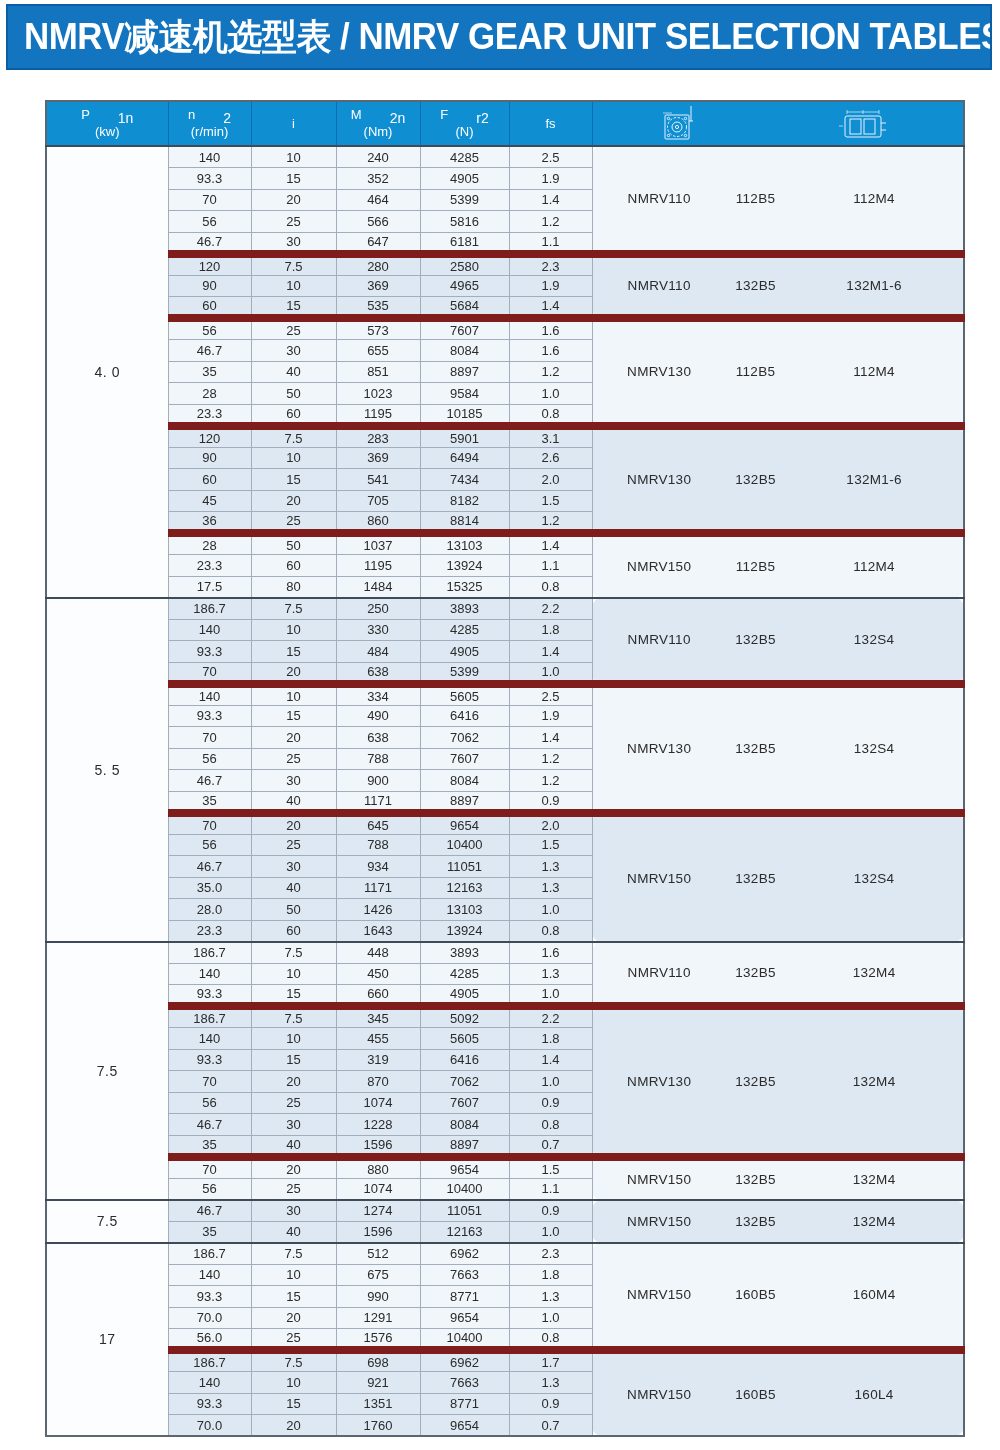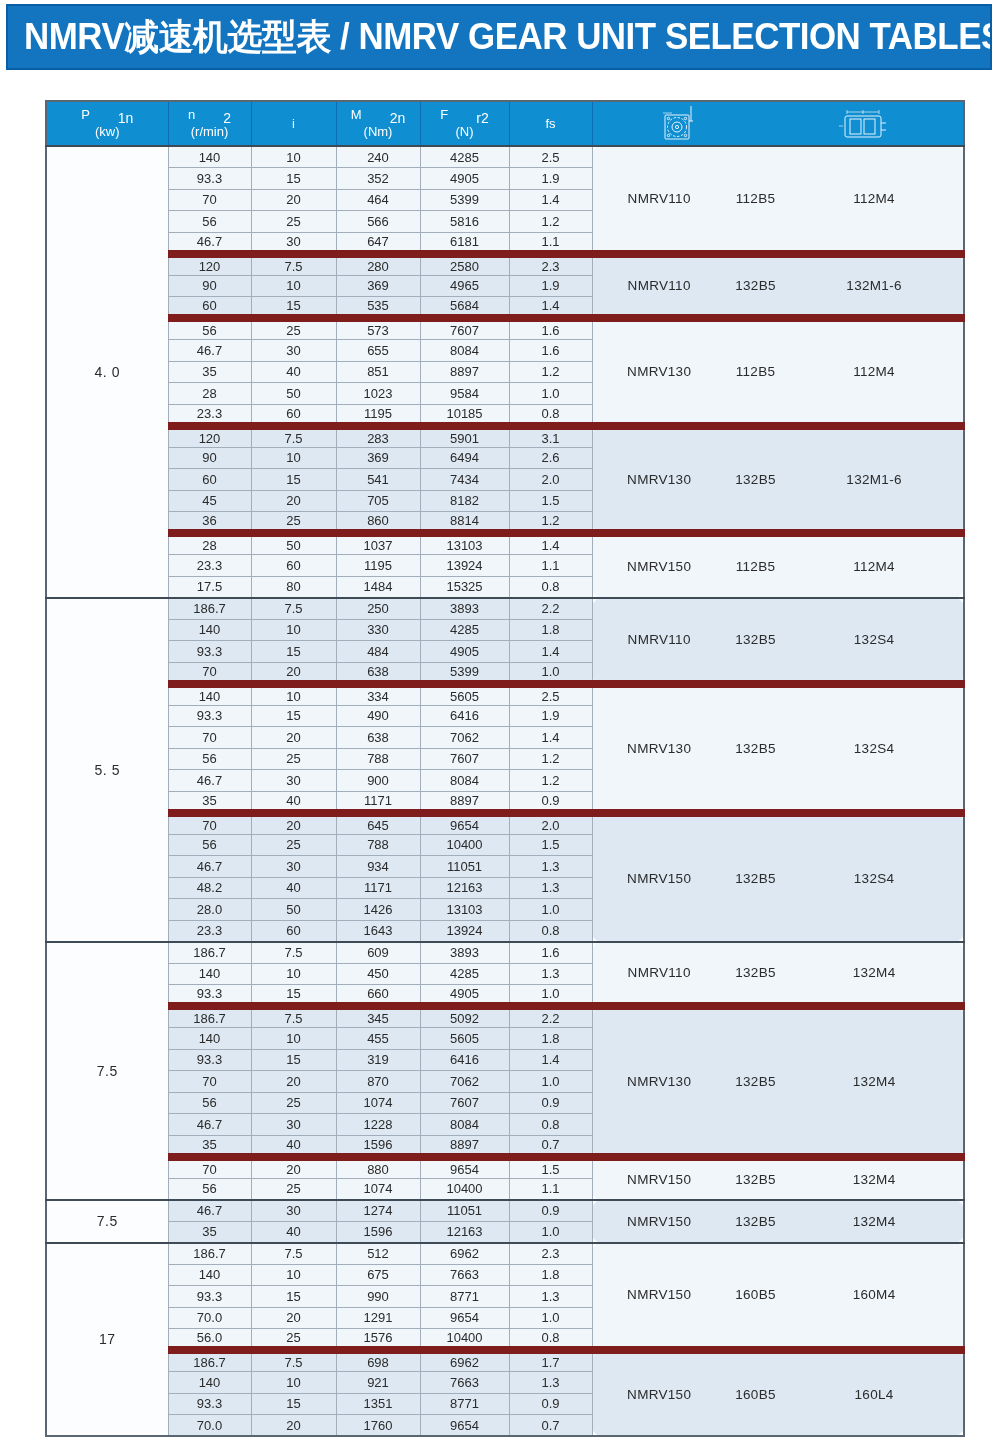--- a/index.html
+++ b/index.html
@@ -428,21 +428,21 @@
           <td>1.5</td>
         </tr>
         <tr class="band-blue">
           <td>46.7</td>
           <td>30</td>
           <td>934</td>
           <td>11051</td>
           <td>1.3</td>
         </tr>
         <tr class="band-blue">
-          <td>48.2</td>
+          <td>35.0</td>
           <td>40</td>
           <td>1171</td>
           <td>12163</td>
           <td>1.3</td>
         </tr>
         <tr class="band-blue">
           <td>28.0</td>
           <td>50</td>
           <td>1426</td>
           <td>13103</td>
@@ -452,21 +452,21 @@
           <td>23.3</td>
           <td>60</td>
           <td>1643</td>
           <td>13924</td>
           <td>0.8</td>
         </tr>
         <tr class="band-white block-start">
           <td class="p-cell" rowspan="12">7.5</td>
           <td>186.7</td>
           <td>7.5</td>
-          <td>609</td>
+          <td>448</td>
           <td>3893</td>
           <td>1.6</td>
           <td class="group-cell" rowspan="3">
             <div class="group-inner">
               <span>NMRV110</span>
               <span>132B5</span>
               <span>132M4</span>
             </div>
           </td>
         </tr>

